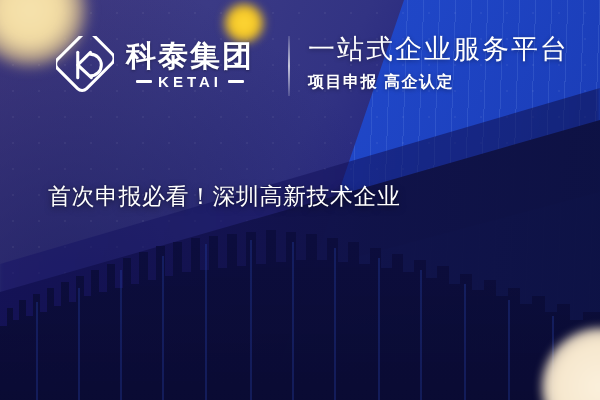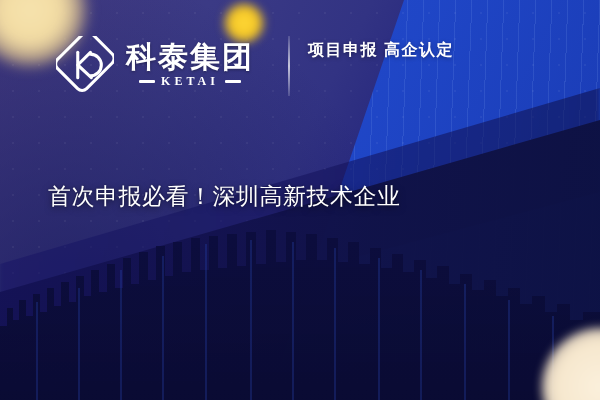--- a/index.html
+++ b/index.html
@@ -83,22 +83,22 @@
   }
   #logo-mark { width:58px; height:58px; flex:0 0 auto; }
   #logo-words { display:flex; flex-direction:column; align-items:center; }
   #logo-cn {
     font-size:30px; font-weight:bold; color:#ffffff; letter-spacing:2px;
     line-height:1.06; white-space:nowrap;
     text-shadow:0 1px 3px rgba(0,0,0,0.35);
   }
   #logo-en-row { display:flex; align-items:center; gap:6px; margin-top:2px; }
   #logo-en {
-    font-size:12px; font-weight:bold; color:#ffffff;
-    letter-spacing:4px; white-space:nowrap;font-family:Liberation Serif, serif;
+    font-size:15px; font-weight:bold; color:#ffffff;
+    letter-spacing:4px; white-space:nowrap;
   }
   .logo-dash { width:16px; height:3px; background:#ffffff; border-radius:1px; }
 
   #divider {
     position:absolute; left:288px; top:6px; width:2px; height:60px;
     background:linear-gradient(to bottom, rgba(255,255,255,0.15), rgba(255,255,255,0.72), rgba(255,255,255,0.15));
   }
 
   #tagline-block { position:absolute; left:308px; top:4px; }
   #tagline-main {
@@ -191,20 +191,21 @@
           <span class="logo-dash"></span>
           <span id="logo-en">KETAI</span>
           <span class="logo-dash"></span>
         </div>
       </div>
     </div>
 
     <div id="divider"></div>
 
     <div id="tagline-block">
+      <div id="tagline-main">一站式企业服务平台</div>
       <div id="tagline-sub">项目申报 高企认定</div>
     </div>
   </div>
 
   <div id="title-block">
     <div class="title-line">首次申报必看！深圳高新技术企业</div>
   </div>
 
 </div>
 

